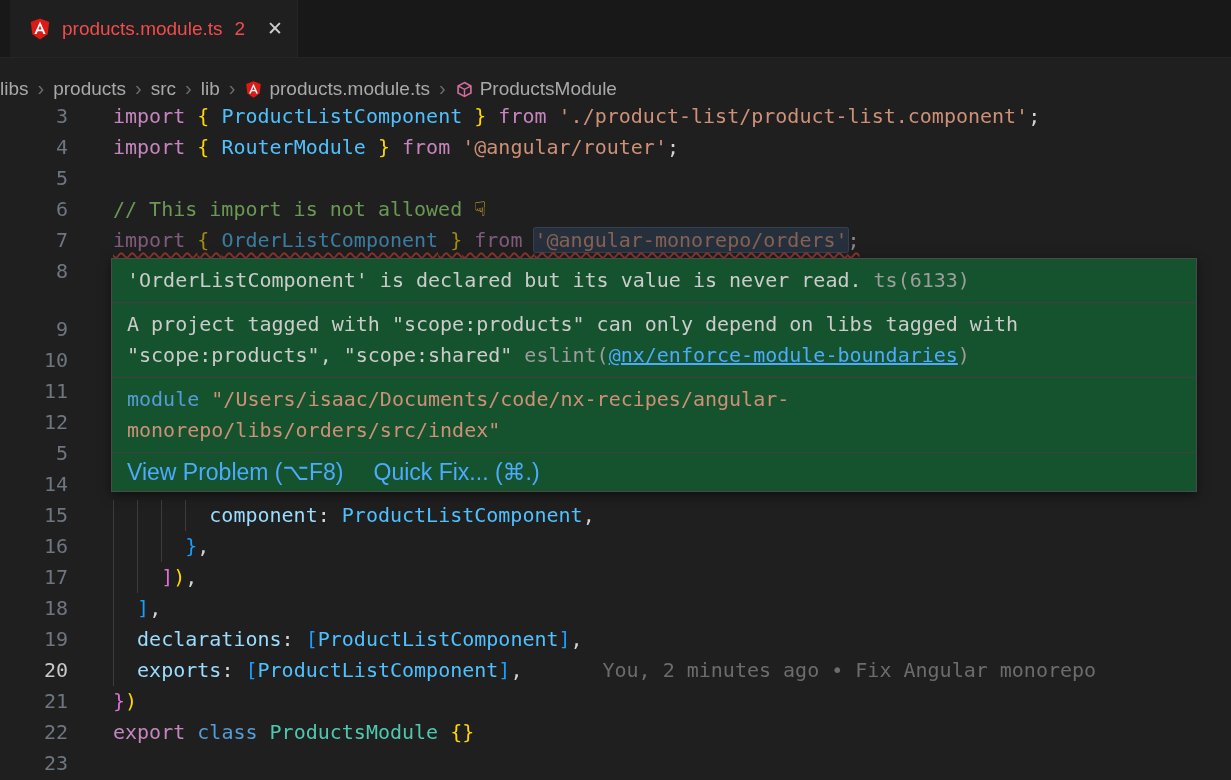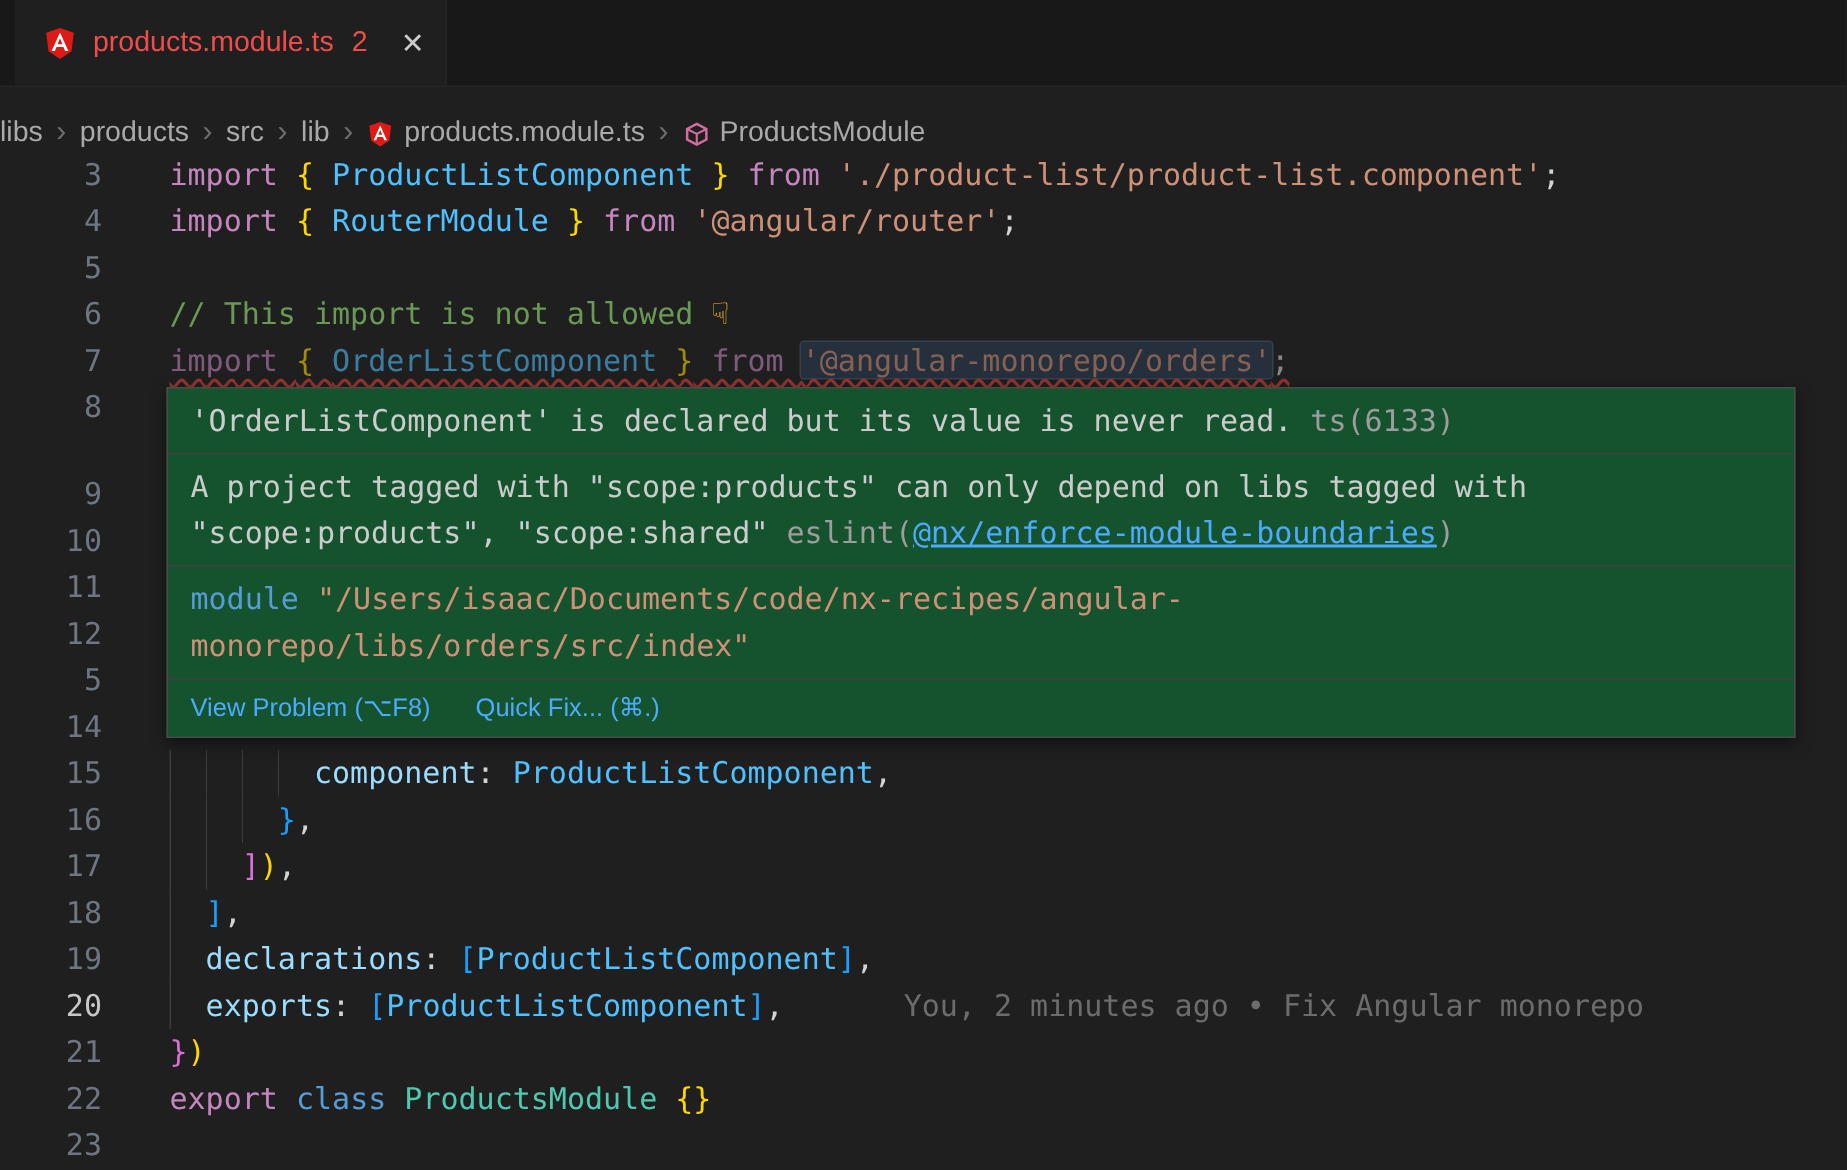--- a/index.html
+++ b/index.html
@@ -85,21 +85,21 @@
   
   .hover {
     position:absolute; left:111px; top:258px; width:1086px;
     background:#14532d; border:1px solid #4a4a4a; z-index:5;
     box-shadow:0 3px 10px rgba(0,0,0,.5);
     font-size:20px; color:#cccccc;
   }
   .hv-sec { padding:6px 15px; line-height:31px; border-bottom:1px solid #404040; white-space:pre-wrap; }
   .hv-actions {
     display:flex; gap:30px; padding:5px 15px; line-height:28px;
-    font-family:"Liberation Sans", sans-serif; font-size:17px;
+    font-family:"Liberation Sans", sans-serif; font-size:23px;
   }
   .hv-action { color:#4daafc; cursor:pointer; }
 </style>
 </head>
 <body>
 
 <div class="tabbar">
   <div class="tab">
     <svg class="ng-icon" viewBox="0 0 24 24">
       <path fill="#dd1b16" d="M12 1.6 2.8 4.9l1.5 12.3L12 22.4l7.7-5.2 1.5-12.3z"></path>

